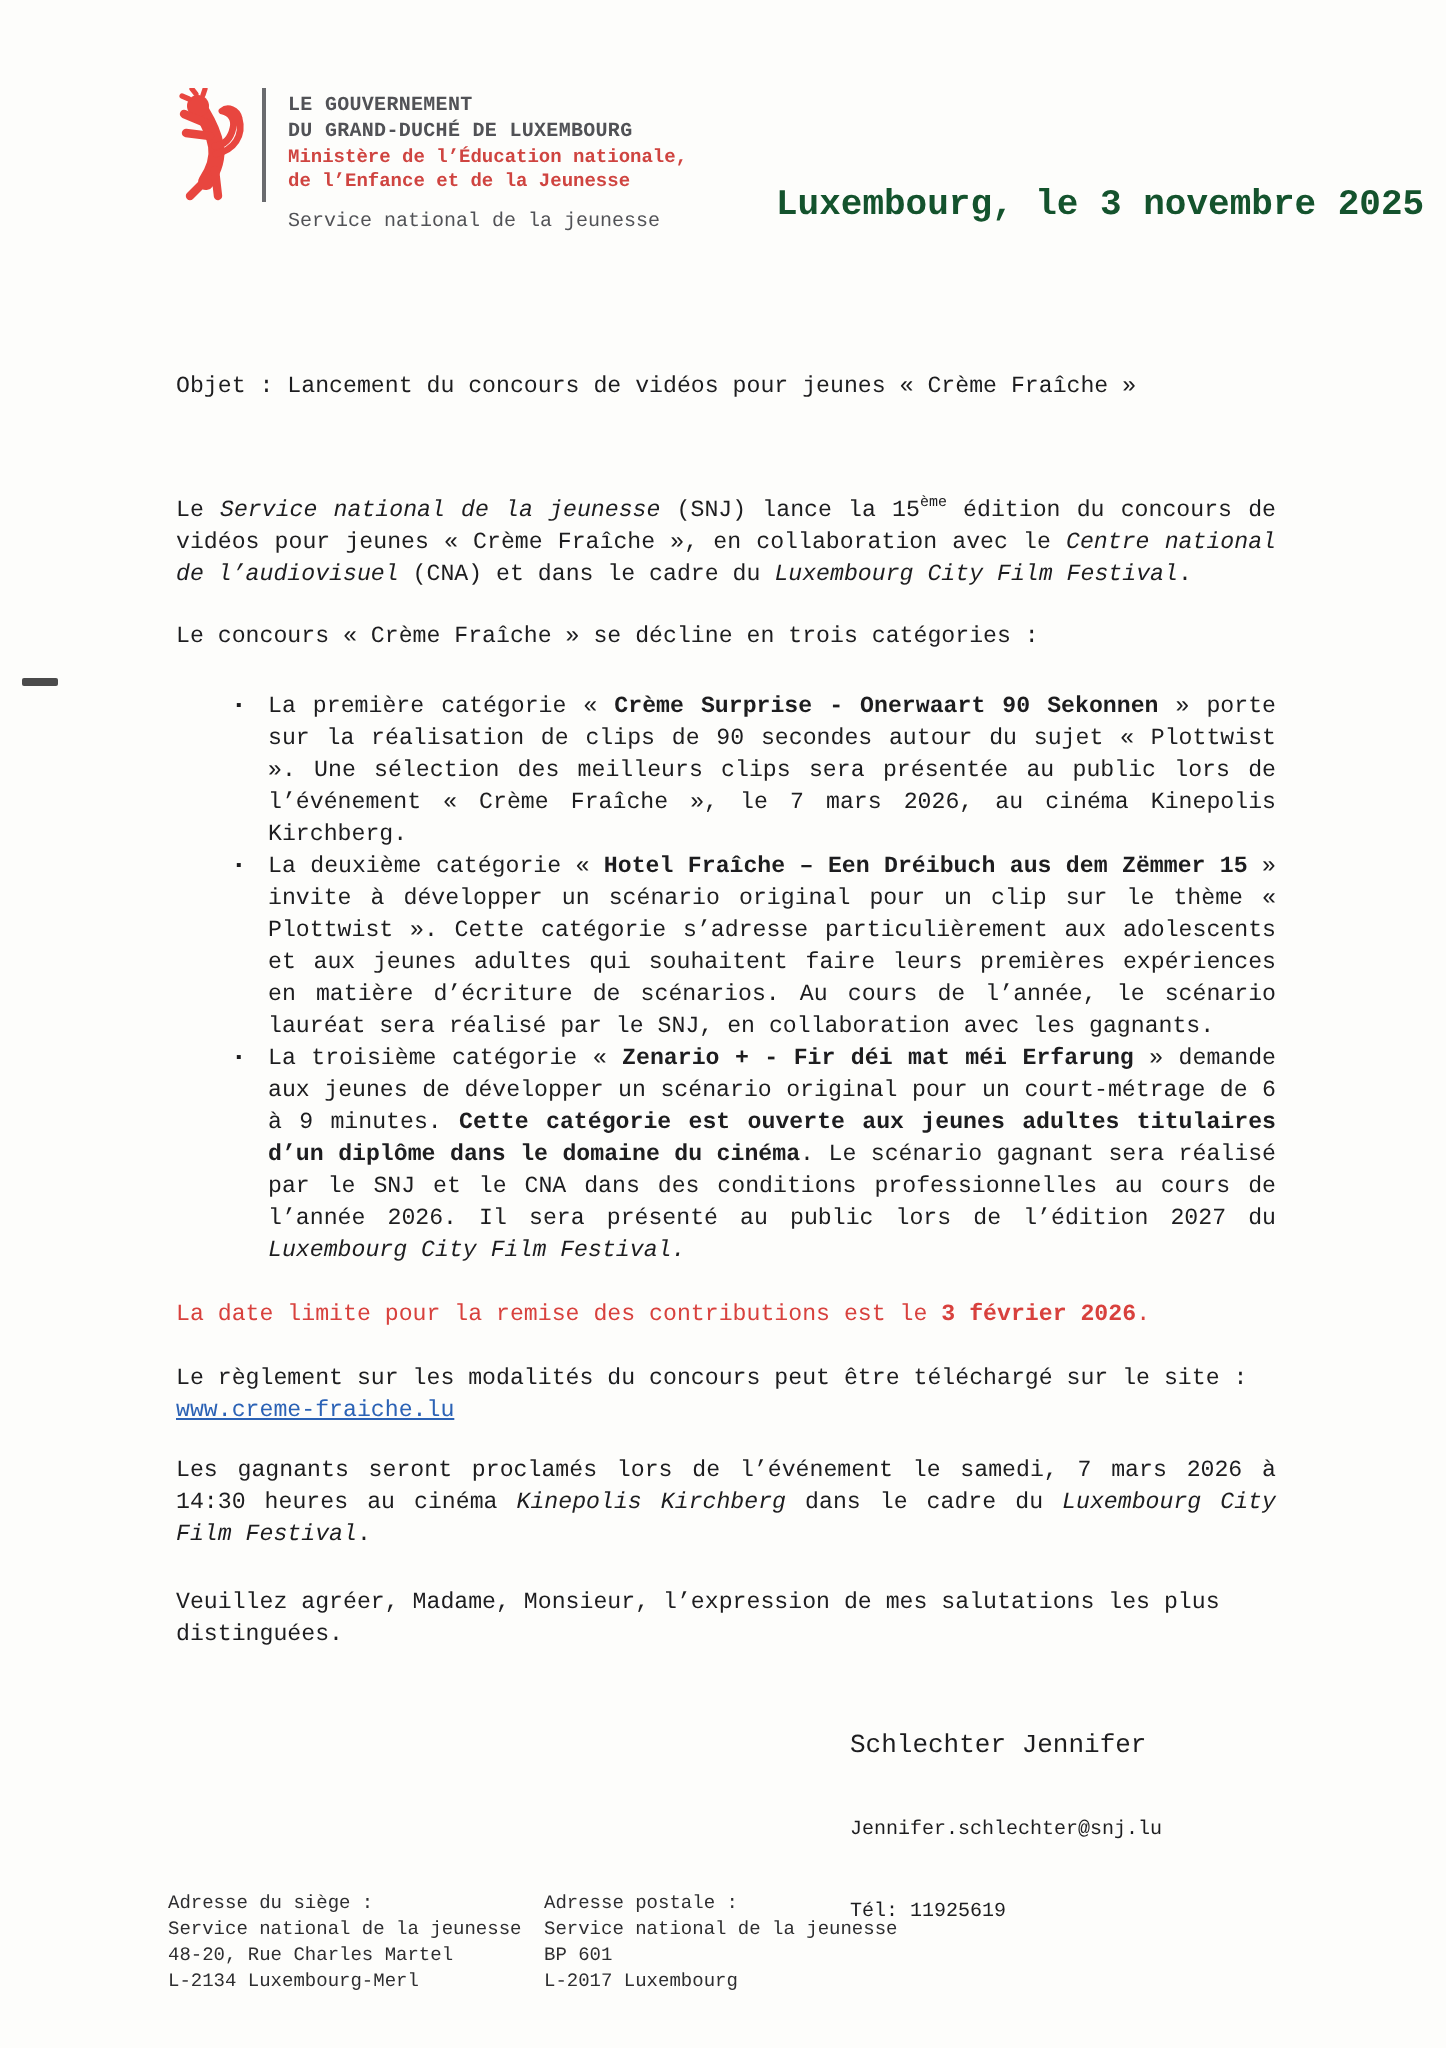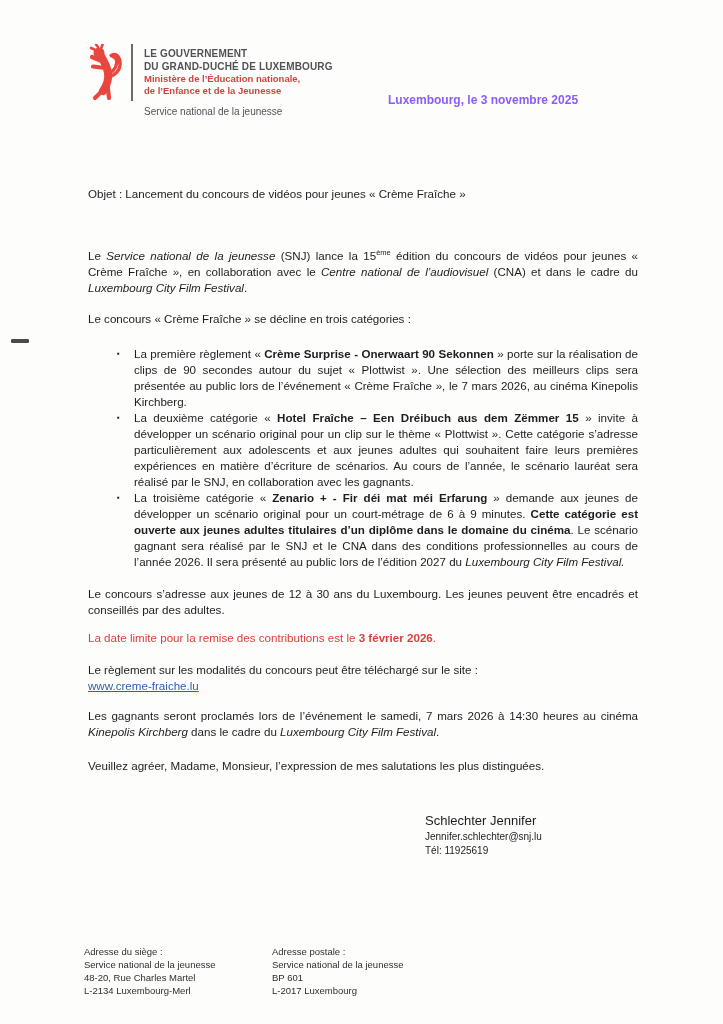--- a/index.html
+++ b/index.html
@@ -1,31 +1,31 @@
 <!DOCTYPE html>
 <html><head>
 <meta charset="utf-8">
 <style>
   html,body{margin:0;padding:0;}
   body{background:#e9e9e9;}
   .page{
     position:relative;width:723px;height:1024px;margin:0 auto;
     background:#fdfdfb;overflow:hidden;
-    font-family:Liberation Sans, sans-serif;color:#1d1d1f;
+    font-family:Liberation Mono, monospace;color:#1d1d1f;
   }
   
   .letterhead{position:absolute;left:86px;top:44px;display:flex;align-items:flex-start;}
   .lion-svg{width:40px;height:58px;flex:none;}
   .lh-bar{width:2px;height:57px;background:#6a6b6e;margin-left:5px;flex:none;}
   .lh-text{margin-left:11px;padding-top:4px;}
   .lh-gov{font-size:10px;line-height:12.5px;color:#515256;font-weight:600;letter-spacing:.15px;}
   .lh-min{font-size:9.5px;line-height:12px;color:#cf4440;font-weight:600;}
   .lh-svc{font-size:10px;line-height:12px;color:#515256;margin-top:9px;}
   
-  .dateline{position:absolute;left:388px;top:93px;font-size:12px;font-weight:700;color:#8b5cf6;}
+  .dateline{position:absolute;left:388px;top:93px;font-size:18px;font-weight:700;color:#14532d;}
   
   .scanmark{position:absolute;left:11px;top:339px;width:18px;height:4px;background:#4b4b4b;border-radius:1px;}
   
   .body{position:absolute;left:88px;top:186px;width:550px;font-size:11.6px;line-height:16px;}
   .body p{margin:0;}
   .just{text-align:justify;}
   .subject{margin-bottom:46px !important;}
   .salutation{margin-bottom:20px !important;}
   .p-intro{margin-bottom:15px !important;}
   .p-cats{margin-bottom:19px !important;}
@@ -33,21 +33,21 @@
   ul.cats li{display:flex;margin:0;}
   .bullet{width:17px;flex:none;font-size:8px;line-height:16px;color:#1d1d1f;}
   .li-text{flex:1;text-align:justify;}
   .p-aud{margin-bottom:12px !important;}
   .p-deadline{margin-bottom:16px !important;}
   .p-rules{margin-bottom:14px !important;}
   .p-winners{margin-bottom:18px !important;}
   .site-link{color:#2b62b5;text-decoration:underline;cursor:pointer;}
   .signature{margin-top:38px;margin-left:337px;}
   .sig-name{font-size:13px;line-height:18px;}
-  .sig-small{font-size:10px;line-height:13.5px;}
+  .sig-small{font-size:10px;line-height:13.5px;margin-top:27px;}
   
   .run-b{font-weight:700;}
   .run-i{font-style:italic;}
   .run-red{color:#d8413d;}
   .run-redb{color:#d8413d;font-weight:700;}
   sup{font-size:7.5px;vertical-align:super;line-height:0;}
   
   .footer{position:absolute;left:84px;top:945px;display:flex;font-size:9.5px;line-height:13px;color:#2e2e30;}
   .fcol1{width:188px;}
   .fcol2{width:186px;}
@@ -84,33 +84,32 @@
   <div class="scanmark"></div>
 
   <div class="body">
     <p class="subject">Objet : Lancement du concours de vidéos pour jeunes « Crème Fraîche »</p>
     <p class="just p-intro"><span>Le </span><span class="run-i">Service national de la jeunesse</span><span> (SNJ) lance la 15</span><sup>ème</sup><span> édition du concours de vidéos pour jeunes « Crème Fraîche », en collaboration avec le </span><span class="run-i">Centre national de l’audiovisuel</span><span> (CNA) et dans le cadre du </span><span class="run-i">Luxembourg City Film Festival</span><span>.</span></p>
     <p class="p-cats">Le concours « Crème Fraîche » se décline en trois catégories :</p>
 
     <ul class="cats">
       <li>
         <span class="bullet">▪</span>
-        <span class="li-text"><span>La première règlement « </span><span class="run-b">Crème Surprise - Onerwaart 90 Sekonnen</span><span> » porte sur la réalisation de clips de 90 secondes autour du sujet « Plottwist ». Une sélection des meilleurs clips sera présentée au public lors de l’événement « Crème Fraîche », le 7 mars 2026, au cinéma Kinepolis Kirchberg.</span></span>
+        <span class="li-text"><span>La première catégorie « </span><span class="run-b">Crème Surprise - Onerwaart 90 Sekonnen</span><span> » porte sur la réalisation de clips de 90 secondes autour du sujet « Plottwist ». Une sélection des meilleurs clips sera présentée au public lors de l’événement « Crème Fraîche », le 7 mars 2026, au cinéma Kinepolis Kirchberg.</span></span>
       </li>
       <li>
         <span class="bullet">▪</span>
         <span class="li-text"><span>La deuxième catégorie « </span><span class="run-b">Hotel Fraîche – Een Dréibuch aus dem Zëmmer 15</span><span> » invite à développer un scénario original pour un clip sur le thème « Plottwist ». Cette catégorie s’adresse particulièrement aux adolescents et aux jeunes adultes qui souhaitent faire leurs premières expériences en matière d’écriture de scénarios. Au cours de l’année, le scénario lauréat sera réalisé par le SNJ, en collaboration avec les gagnants.</span></span>
       </li>
       <li>
         <span class="bullet">▪</span>
         <span class="li-text"><span>La troisième catégorie « </span><span class="run-b">Zenario + - Fir déi mat méi Erfarung</span><span> » demande aux jeunes de développer un scénario original pour un court-métrage de 6 à 9 minutes. </span><span class="run-b">Cette catégorie est ouverte aux jeunes adultes titulaires d’un diplôme dans le domaine du cinéma</span><span>. Le scénario gagnant sera réalisé par le SNJ et le CNA dans des conditions professionnelles au cours de l’année 2026. Il sera présenté au public lors de l’édition 2027 du </span><span class="run-i">Luxembourg City Film Festival.</span></span>
       </li>
     </ul>
 
-    <p class="just p-aud">Le concours s’adresse aux jeunes de 12 à 30 ans du Luxembourg. Les jeunes peuvent être encadrés et conseillés par des adultes.</p>
     <p class="p-deadline"><span class="run-red">La date limite pour la remise des contributions est le </span><span class="run-redb">3 février 2026</span><span class="run-red">.</span></p>
     <p class="p-rules"><span>Le règlement sur les modalités du concours peut être téléchargé sur le site :</span><br>
       <a class="site-link">www.creme-fraiche.lu</a>
     </p>
     <p class="just p-winners"><span>Les gagnants seront proclamés lors de l’événement le samedi, 7 mars 2026 à 14:30 heures au cinéma </span><span class="run-i">Kinepolis Kirchberg</span><span> dans le cadre du </span><span class="run-i">Luxembourg City Film Festival</span><span>.</span></p>
     <p>Veuillez agréer, Madame, Monsieur, l’expression de mes salutations les plus distinguées.</p>
 
     <div class="signature">
       <div class="sig-name">Schlechter Jennifer</div>
       <div class="sig-small">Jennifer.schlechter@snj.lu</div>

